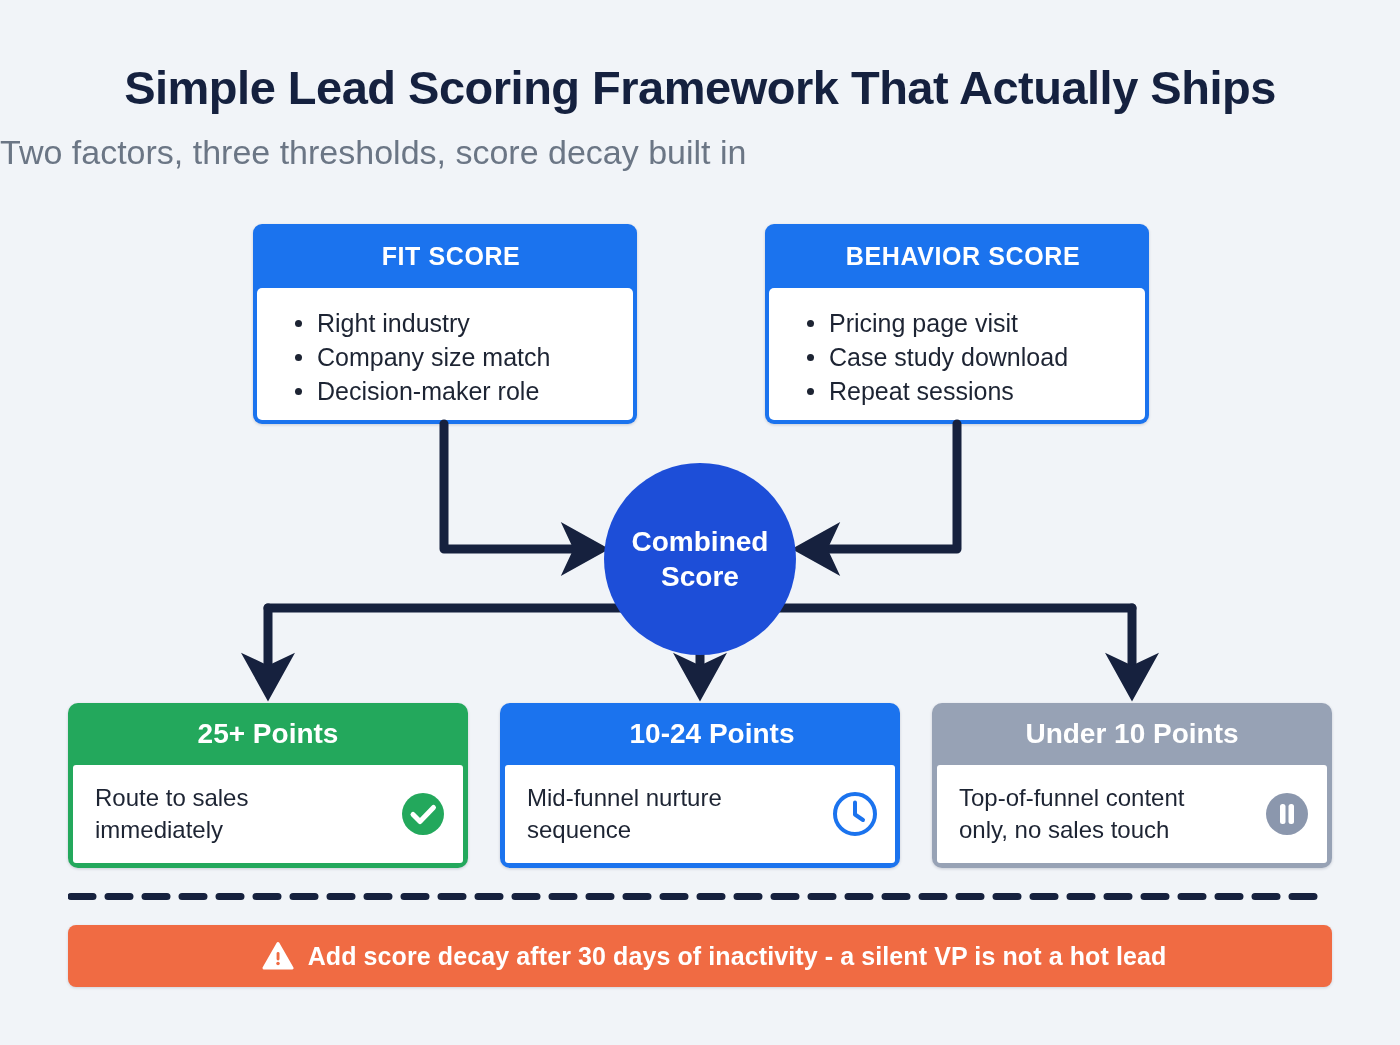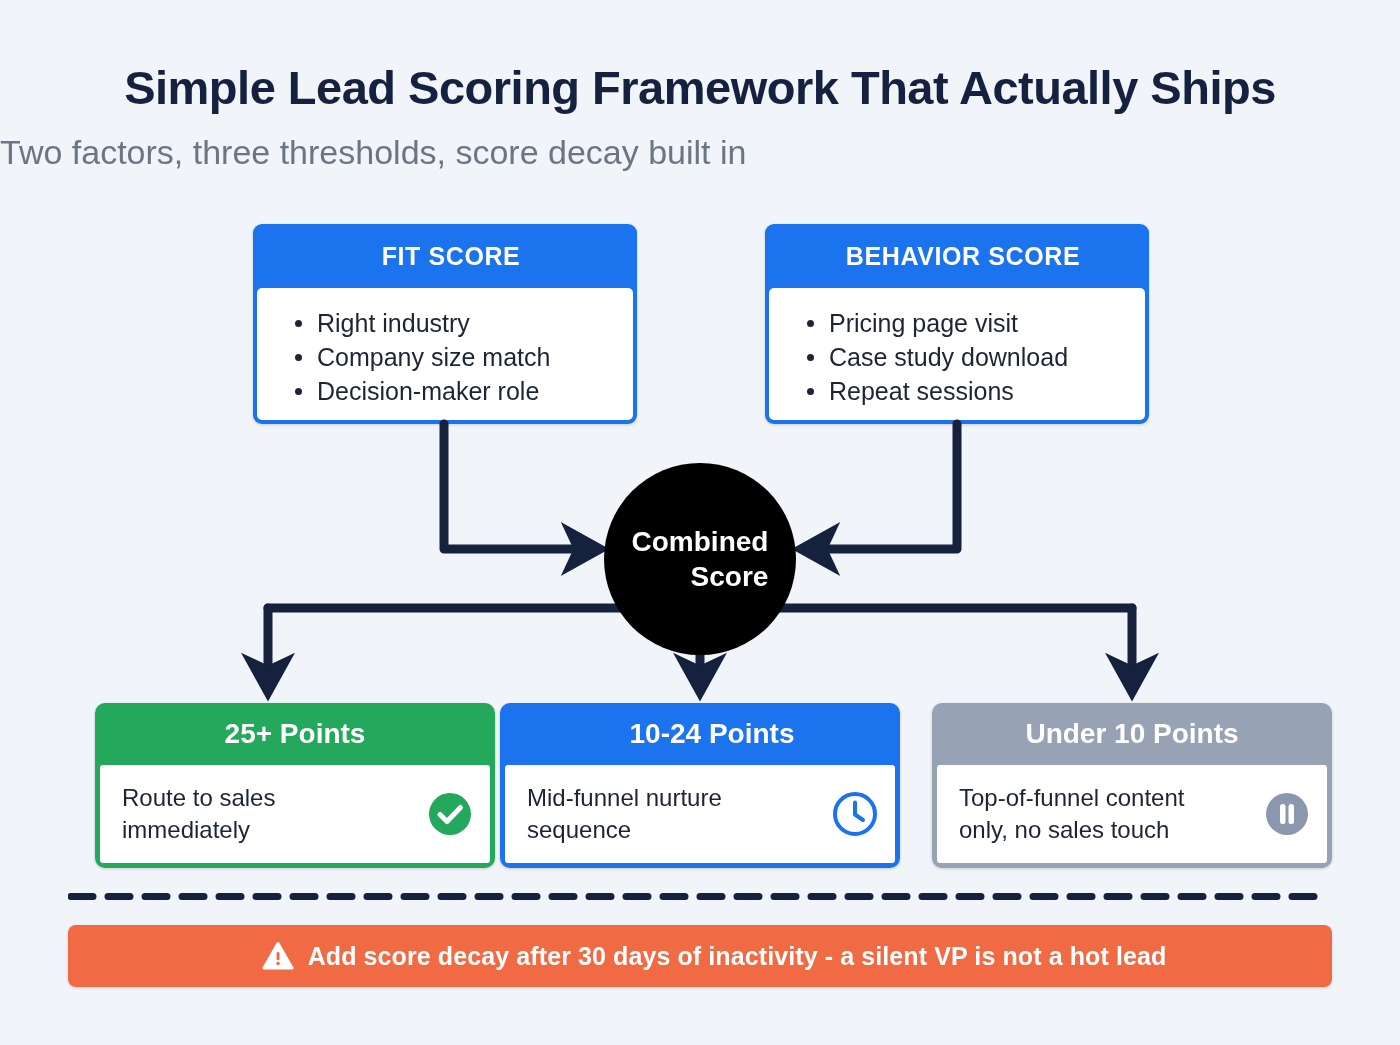--- a/index.html
+++ b/index.html
@@ -52,40 +52,40 @@
   }
   .src-body li::before {
     content:""; position:absolute; left:0; top:14px;
     width:7px; height:7px; border-radius:50%; background:#1d2433;
   }
 
   
   .combined {
     position:absolute; left:604px; top:463px;
     width:192px; height:192px; border-radius:50%;
-    background:#000000;
+    background:#1d4ed8;
     display:flex; align-items:center; justify-content:center;
-    text-align:right;
+    text-align:center;
     z-index:5;
   }
   .combined span {
     color:#ffffff; font-size:28px; font-weight:bold; line-height:1.25;
     display:block; white-space:pre-line;
   }
 
   
   .wires { position:absolute; left:0; top:0; width:1400px; height:1045px; z-index:2; }
 
   
   .res-card {
     position:absolute; width:400px; height:165px;
     border-radius:10px; overflow:hidden;
     box-shadow:0 1px 3px rgba(20,30,60,.18);
   }
-  .res-card.c1 { left:68px;  top:703px; background:#23a85c;margin-left:27px; }
+  .res-card.c1 { left:68px;  top:703px; background:#23a85c; }
   .res-card.c2 { left:500px; top:703px; background:#1b73ee;padding-left:24px; }
   .res-card.c3 { left:932px; top:703px; background:#97a2b5; }
   .res-head {
     height:62px; line-height:62px; text-align:center;
     color:#ffffff; font-size:28px; font-weight:bold;
   }
   .res-body {
     position:absolute; left:5px; right:5px; top:62px; bottom:5px;
     background:#ffffff; border-radius:3px;
     display:flex; align-items:center; justify-content:space-between;

